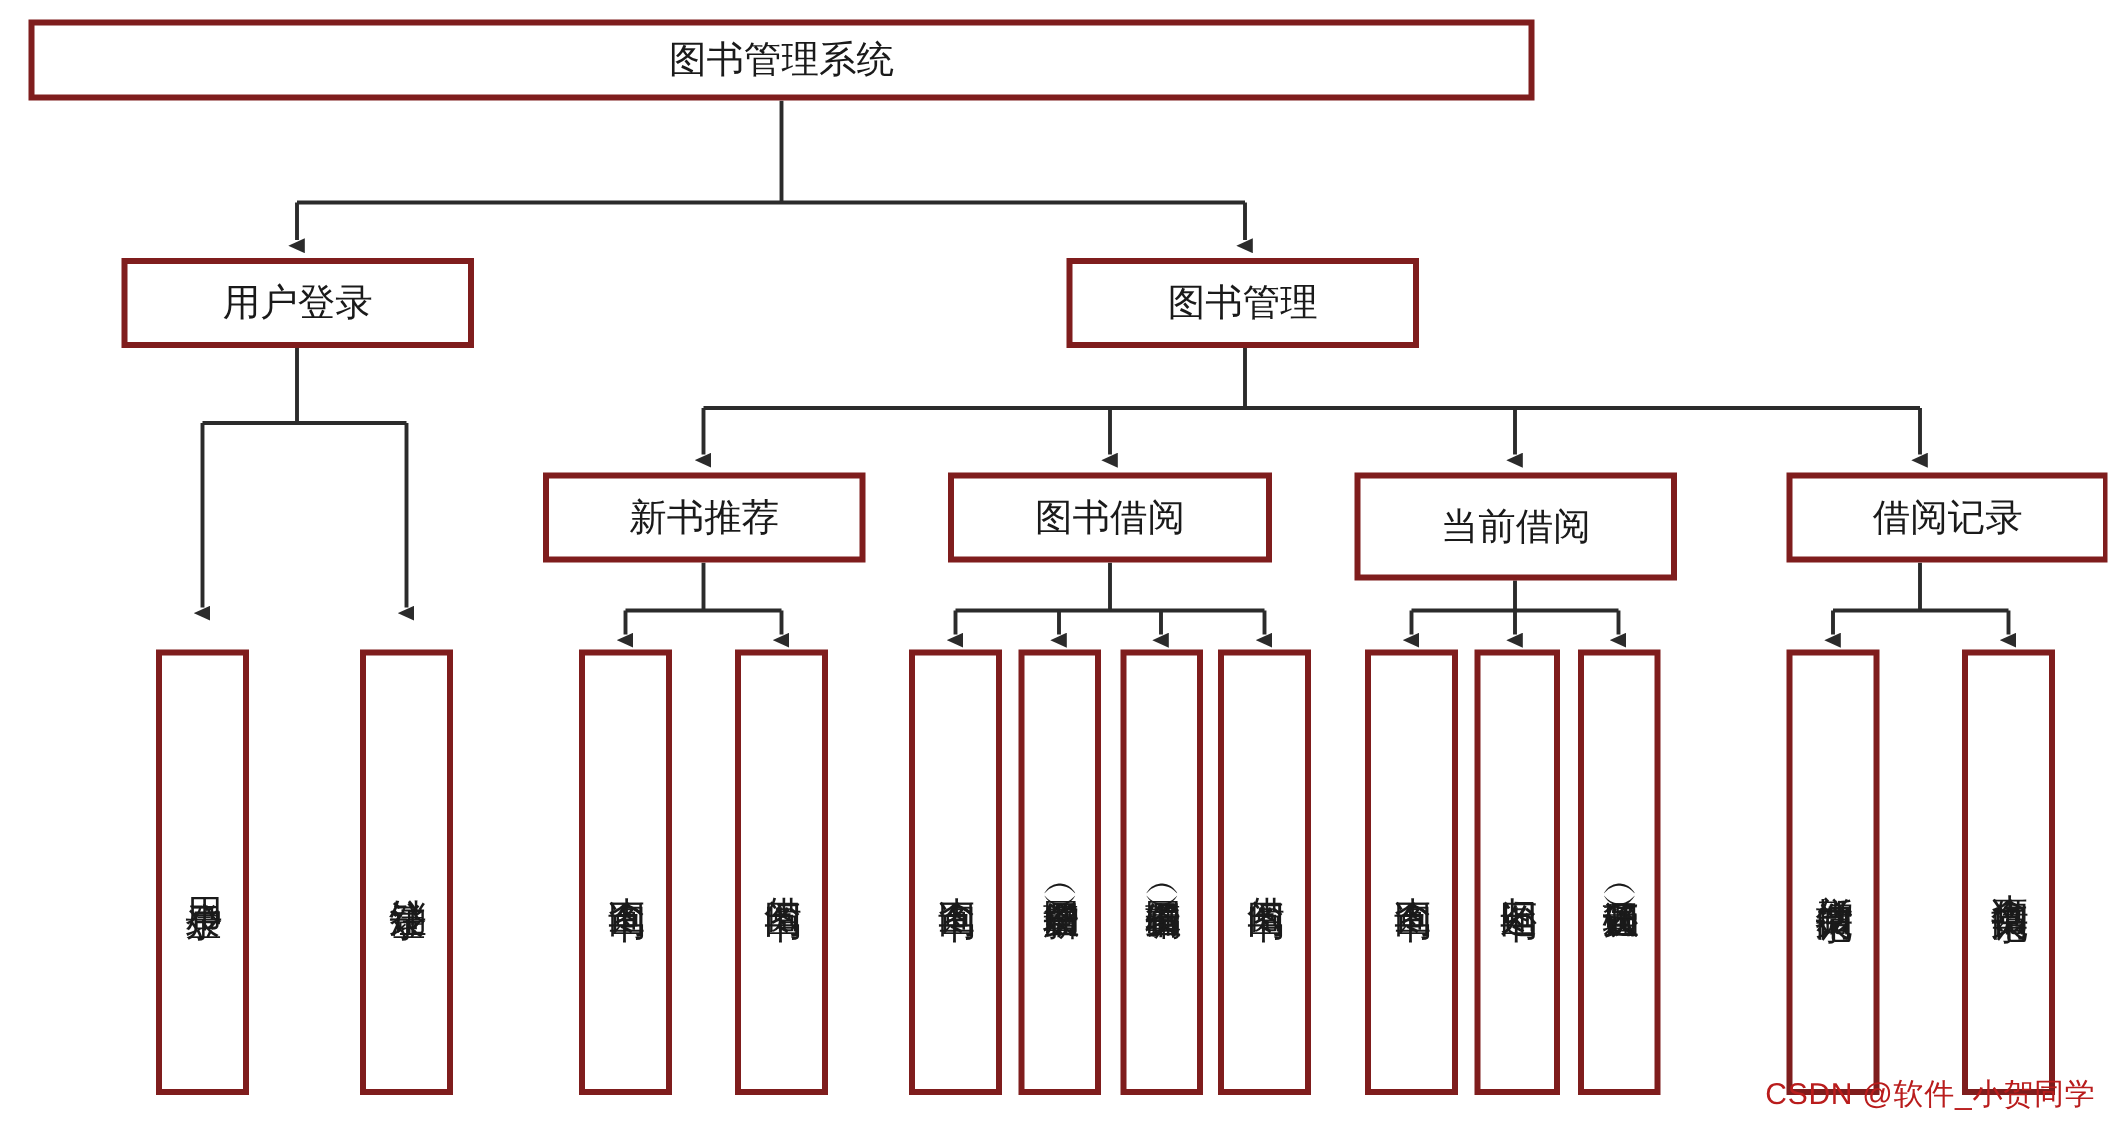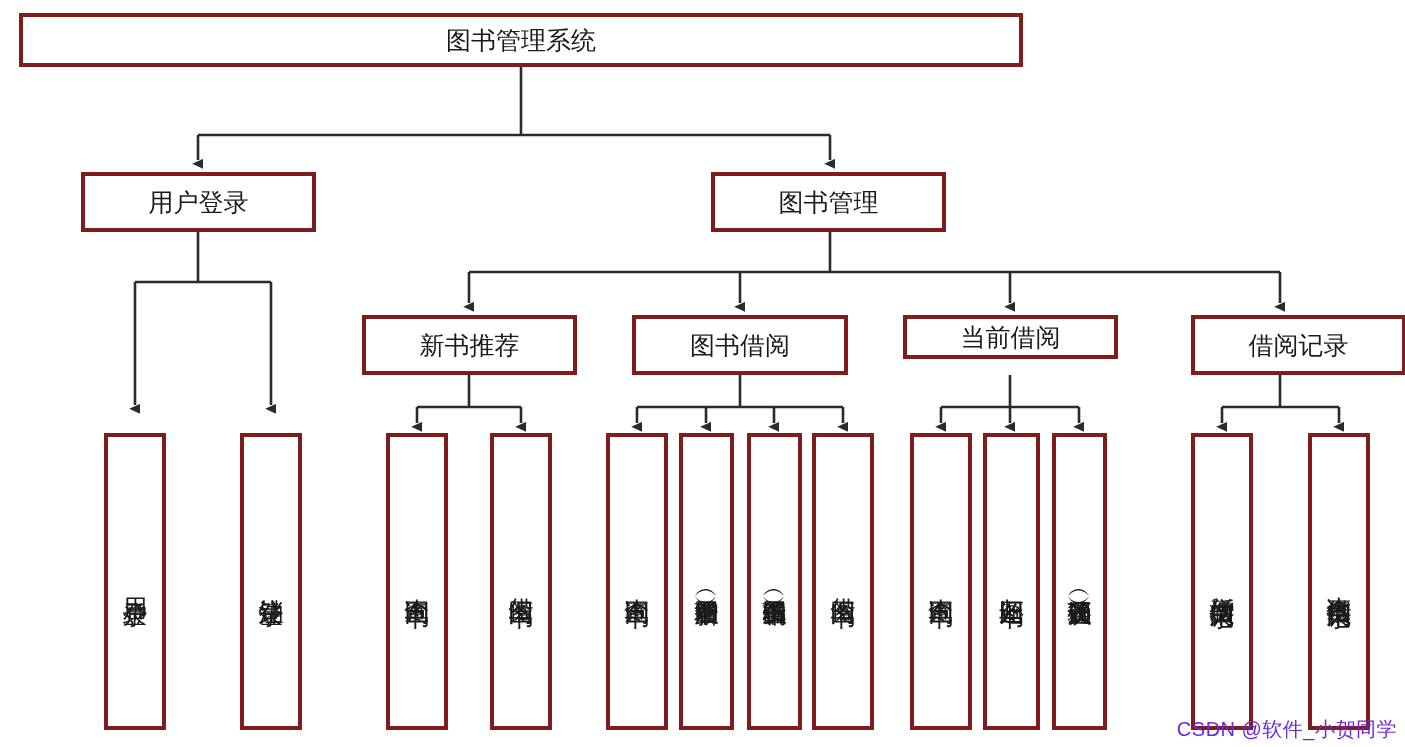--- a/index.html
+++ b/index.html
@@ -59,21 +59,21 @@
   }
   .node.vert.tight .label {
     font-size: 24px;
     letter-spacing: 0px;
   }
   .watermark {
     position: absolute;
     right: 8px;
     bottom: 4px;
     font-size: 20px;
-    color: #6d28d9;
+    color: #b91c1c;
     font-family: "Liberation Sans", "DejaVu Sans", sans-serif;
     letter-spacing: 0.5px;
     z-index: 5;
     white-space: nowrap;
   }
 </style>
 </head>
 <body>
 
 <div id="canvas">
@@ -138,21 +138,21 @@
   <div class="node horiz" style="left:711px; top:172px; width:235px; height:60px;">
     <span class="label">图书管理</span>
   </div>
 
   <div class="node horiz" style="left:362px; top:315px; width:215px; height:60px;">
     <span class="label">新书推荐</span>
   </div>
   <div class="node horiz" style="left:632px; top:315px; width:216px; height:60px;">
     <span class="label">图书借阅</span>
   </div>
-  <div class="node horiz" style="left:903px; top:315px; width:215px; height:44px;">
+  <div class="node horiz" style="left:903px; top:315px; width:215px; height:72px;">
     <span class="label">当前借阅</span>
   </div>
   <div class="node horiz" style="left:1172px; top:315px; width:215px; height:60px;margin-left:19px;">
     <span class="label">借阅记录</span>
   </div>
 
   <div class="node vert" style="left:104px; top:433px; width:62px; height:297px;">
     <span class="label">用户登录</span>
   </div>
   <div class="node vert" style="left:240px; top:433px; width:62px; height:297px;">

